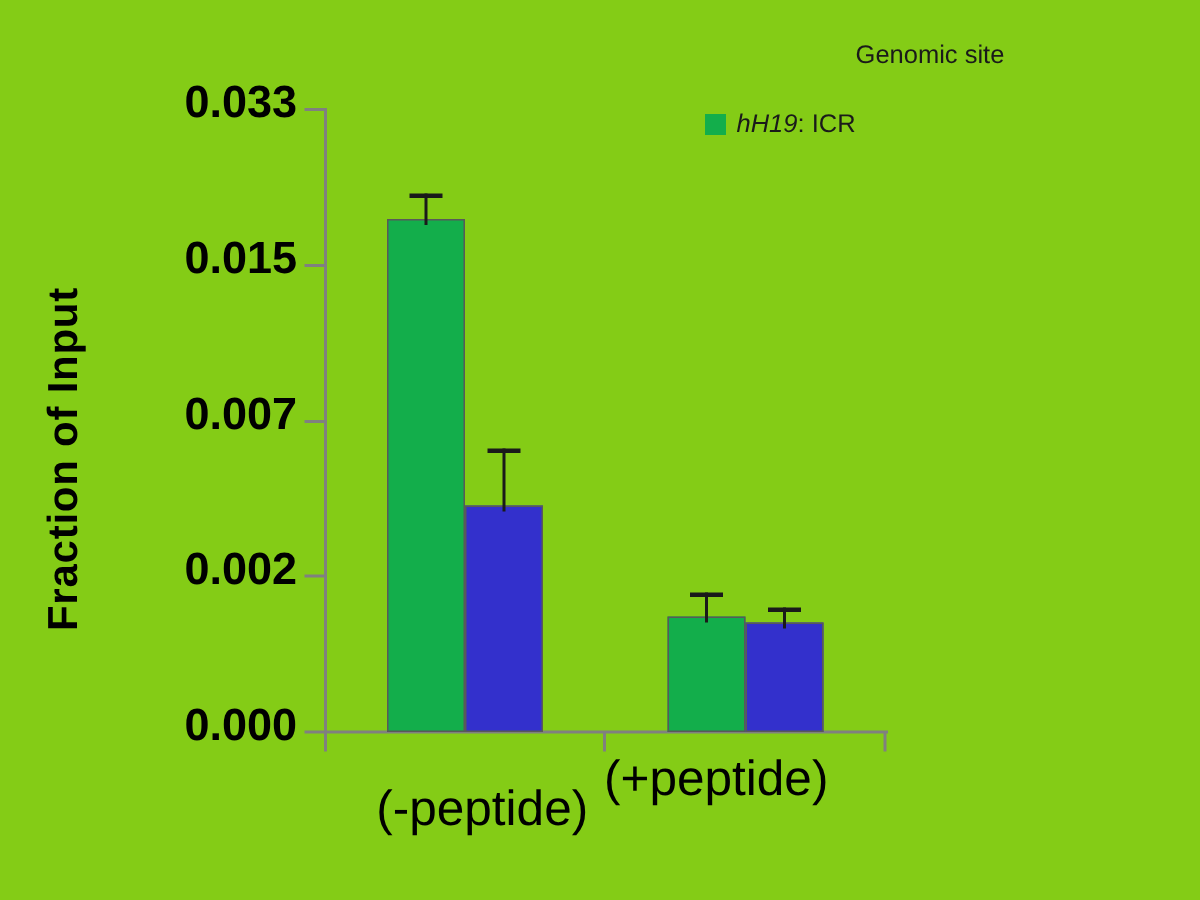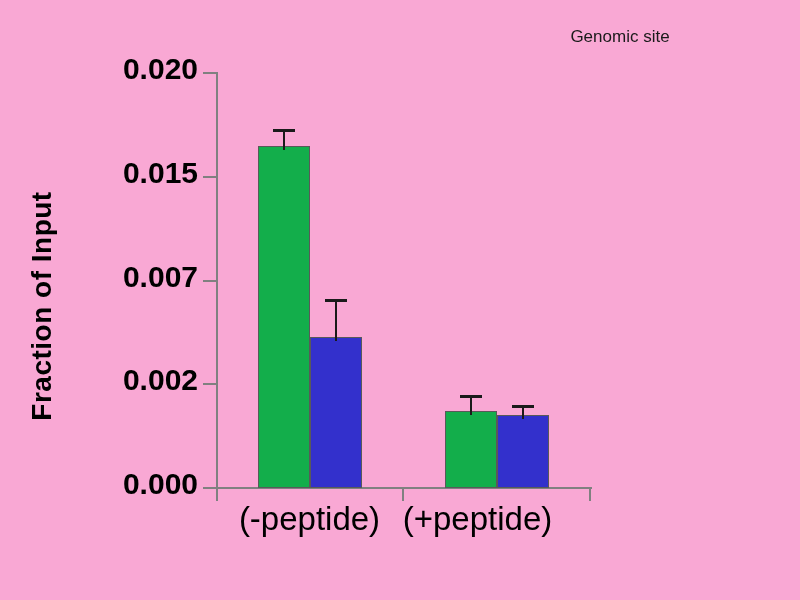--- a/index.html
+++ b/index.html
@@ -10,21 +10,21 @@
     width: 800px;
     height: 600px;
     background: #ffffff;
     font-family: "Liberation Sans", sans-serif;
     overflow: hidden;
   }
   #figure {
     position: relative;
     width: 800px;
     height: 600px;
-    background: #f9a8d4;
+    background: #84cc16;
   }
 
   
   #legend-title {
     position: absolute;
     left: 440px;
     top: 27px;
     width: 360px;
     text-align: center;
     font-size: 17px;
@@ -143,31 +143,35 @@
   }
 </style>
 </head>
 <body>
 
 <div id="figure">
 
   <div id="legend-title">Genomic site</div>
 
   <div id="legend-entries">
+    <div class="legend-entry">
+      <span class="legend-swatch" style="background: rgb(19, 174, 75);"></span>
+      <span class="legend-label"><span class="gene">hH19</span><span>: ICR</span></span>
+    </div>
   </div>
 
   <div id="y-axis-title">Fraction of  Input</div>
 
   <div id="y-axis-line"></div>
   <div id="x-axis-line"></div>
 
   <div id="ticks-layer">
       <div class="y-tick" style="top: 72px;"></div>
       <div class="y-tick-label-wrap" style="top: 52px;">
-        <div class="y-tick-label">0.020</div>
+        <div class="y-tick-label">0.033</div>
       </div>
       <div class="y-tick" style="top: 175.75px;"></div>
       <div class="y-tick-label-wrap" style="top: 155.75px;">
         <div class="y-tick-label">0.015</div>
       </div>
       <div class="y-tick" style="top: 279.5px;"></div>
       <div class="y-tick-label-wrap" style="top: 259.5px;">
         <div class="y-tick-label">0.007</div>
       </div>
       <div class="y-tick" style="top: 383.25px;"></div>
@@ -192,17 +196,17 @@
       <div class="errorbar-stem" style="left: 334.5px; top: 299.175px; height: 41.35px;"></div>
       <div class="errorbar-cap" style="left: 324.5px; top: 299.175px; width: 22px;"></div>
       <div class="bar" style="left: 444.5px; top: 411.225px; width: 52px; height: 76.775px; background: rgb(19, 174, 75);"></div>
       <div class="errorbar-stem" style="left: 469.5px; top: 394.625px; height: 20.6px;"></div>
       <div class="errorbar-cap" style="left: 459.5px; top: 394.625px; width: 22px;"></div>
       <div class="bar" style="left: 496.5px; top: 415.375px; width: 52px; height: 72.625px; background: rgb(51, 48, 204);"></div>
       <div class="errorbar-stem" style="left: 521.5px; top: 405px; height: 14.375px;"></div>
       <div class="errorbar-cap" style="left: 511.5px; top: 405px; width: 22px;"></div>
     </div>
   <div id="xcats-layer">
-      <div class="x-cat-label" style="left: 216px; width: 187px;">(-peptide)</div>
+      <div class="x-cat-label" style="left: 228px; width: 187px; margin-top: 20px;">(-peptide)</div>
       <div class="x-cat-label" style="left: 384px; width: 187px;">(+peptide)</div>
     </div>
 
 </div>
 
 </body></html>

